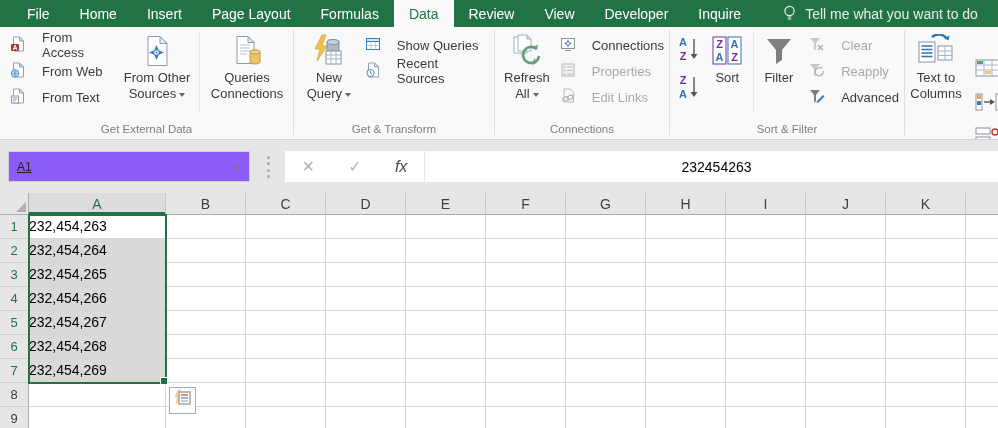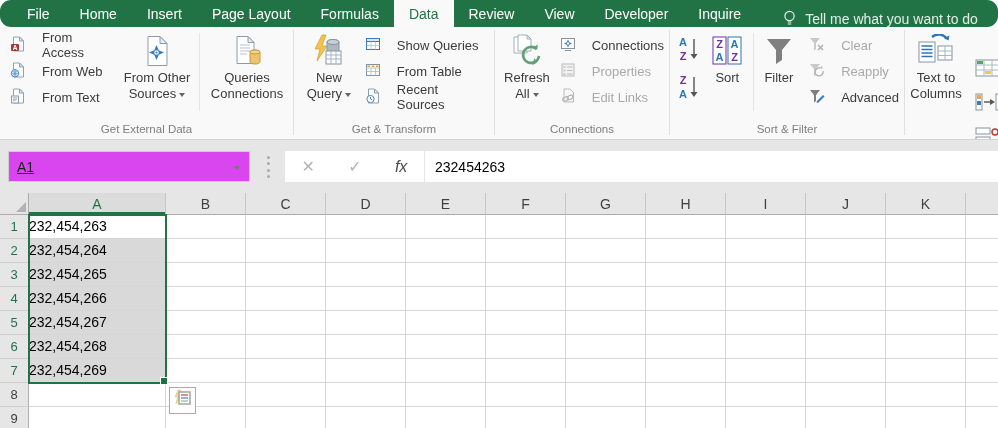--- a/index.html
+++ b/index.html
@@ -3,25 +3,25 @@
 <meta charset="utf-8">
 <style>
   * { margin:0; padding:0; box-sizing:border-box; }
   html,body { width:998px; height:428px; overflow:hidden; background:#fff;
     font-family:"Liberation Sans", sans-serif; }
   body { position:relative; }
 
   
   .tabbar { position:absolute; top:0; left:0; width:998px; height:27px;
     background:#217346; display:flex; align-items:stretch; padding-left:12px;
-    white-space:nowrap; overflow:hidden;border-radius:11px; }
+    white-space:nowrap; overflow:hidden; }
   .tab { color:#fff; font-size:14px; display:flex; align-items:center;
     padding:0 15px; cursor:default; }
   .tab.active { background:#f9f9f9; color:#217346; }
-  .tellme { display:flex; align-items:flex-end; gap:8px; margin-left:26px;
+  .tellme { display:flex; align-items:center; gap:8px; margin-left:26px;
     color:rgba(255,255,255,0.88); font-size:14px; }
 
   
   .ribbon { position:absolute; top:27px; left:0; width:998px; height:113px;
     background:#f9f9f9; border-bottom:1px solid #d2d2d2; display:flex;
     overflow:hidden; }
   .rgroup { display:flex; flex-direction:column; flex:none; }
   .rgroup-content { flex:1; display:flex; align-items:flex-start; }
   .rgroup-label { height:18px; text-align:center; font-size:11.5px;
     color:#7e7e7e; line-height:16px; }
@@ -41,36 +41,36 @@
   .dd { display:inline-block; width:0; height:0; border-left:3.5px solid transparent;
     border-right:3.5px solid transparent; border-top:4px solid #666;
     margin-left:3px; vertical-align:middle; }
   .iconbtn { display:flex; align-items:center; justify-content:center;
     width:30px; height:32px; }
 
   
   .fbar { position:absolute; top:140px; left:0; width:998px; height:53px;
     background:#e6e6e6; }
   .namebox { position:absolute; left:8px; top:11px; width:242px; height:31px;
-    background:#d946ef; border:1px solid #d0d0d0; font-size:14px; color:#222;
+    background:#8b5cf6; border:1px solid #d0d0d0; font-size:12px; color:#222;
     display:flex; align-items:center; padding-left:8px;text-decoration:underline; }
   .namebox .dd { position:absolute; right:9px; top:14px; border-top-color:#777; }
   .fdots { position:absolute; left:264px; top:14px; width:8px; height:26px;
     display:flex; flex-direction:column; justify-content:space-between;
     align-items:center; padding:2px 0; }
   .fdots i { width:3px; height:3px; border-radius:50%; background:#aaa; }
   .fbtns { position:absolute; left:285px; top:11px; width:139px; height:31px;
     background:#fff; display:flex; align-items:center; justify-content:space-around; }
   .fx-cancel { color:#b3b3b3; font-size:16px; }
   .fx-check { color:#b3b3b3; font-size:16px; }
   .fx-fn { color:#4a4a4a; font-size:16px; font-style:italic;
     font-family:Liberation Sans, sans-serif; }
   .finput { position:absolute; left:425px; top:11px; width:573px; height:31px;
     background:#fff; font-size:14px; color:#000; display:flex;
-    align-items:center; padding-left:10px; }
+    align-items:center; padding-left:10px;justify-content:center; }
 
   
   .grid { position:absolute; top:193px; left:0; width:998px; height:235px;
     background:#fff; overflow:hidden; }
   .colhead { display:flex; height:22px; }
   .corner { width:29px; flex:none; background:#e6e6e6;
     border-right:1px solid #acacac; border-bottom:1px solid #acacac;
     position:relative; }
   .corner:after { content:""; position:absolute; right:2px; bottom:2px;
     width:0; height:0; border-left:10px solid transparent;
@@ -222,28 +222,20 @@
         <div class="sbtn">
           <span><svg width="16" height="16" viewBox="0 0 16 16">
                 <rect x="1.5" y="2.5" width="13" height="11" fill="#fff" stroke="#3a7bbf"></rect>
                 <rect x="1.5" y="2.5" width="13" height="3" fill="#d9e6f4" stroke="#3a7bbf"></rect>
                 <path d="M6 5.5v8M10.5 5.5v8M1.5 9.5h13" stroke="#a9c4de" stroke-width=".8"></path>
               </svg></span>
           <span>Show Queries</span>
         </div>
         <div class="sbtn">
           <span><svg width="16" height="16" viewBox="0 0 16 16">
-                <rect x="1.5" y="2.5" width="13" height="11" fill="#fff" stroke="#87949e"></rect>
-                <path d="M2.5 3.5h2.5v1.5H2.5zM6.8 3.5h2.5v1.5H6.8zM11 3.5h2.5v1.5H11z" fill="#e49c4f"></path>
-                <path d="M1.5 6h13M1.5 9.5h13M6 6v7.5M10.5 6v7.5" stroke="#a9bac6" stroke-width=".8"></path>
-              </svg></span>
-          <span>From Table</span>
-        </div>
-        <div class="sbtn">
-          <span><svg width="16" height="16" viewBox="0 0 16 16">
                 <path d="M3.5 1h6l4 4v10h-10z" fill="#fff" stroke="#90a0b0"></path>
                 <path d="M9.5 1l4 4h-4z" fill="#e2eaf2" stroke="#90a0b0"></path>
                 <circle cx="5.5" cy="11" r="3.6" fill="#fff" stroke="#3a7bbf" stroke-width=".9"></circle>
                 <path d="M5.5 8.8v2.2l1.7 1" stroke="#3a7bbf" fill="none" stroke-width=".9"></path>
               </svg></span>
           <span>Recent Sources</span>
         </div>
       </div>
     </div>
     <div class="rgroup-label">Get &amp; Transform</div>

